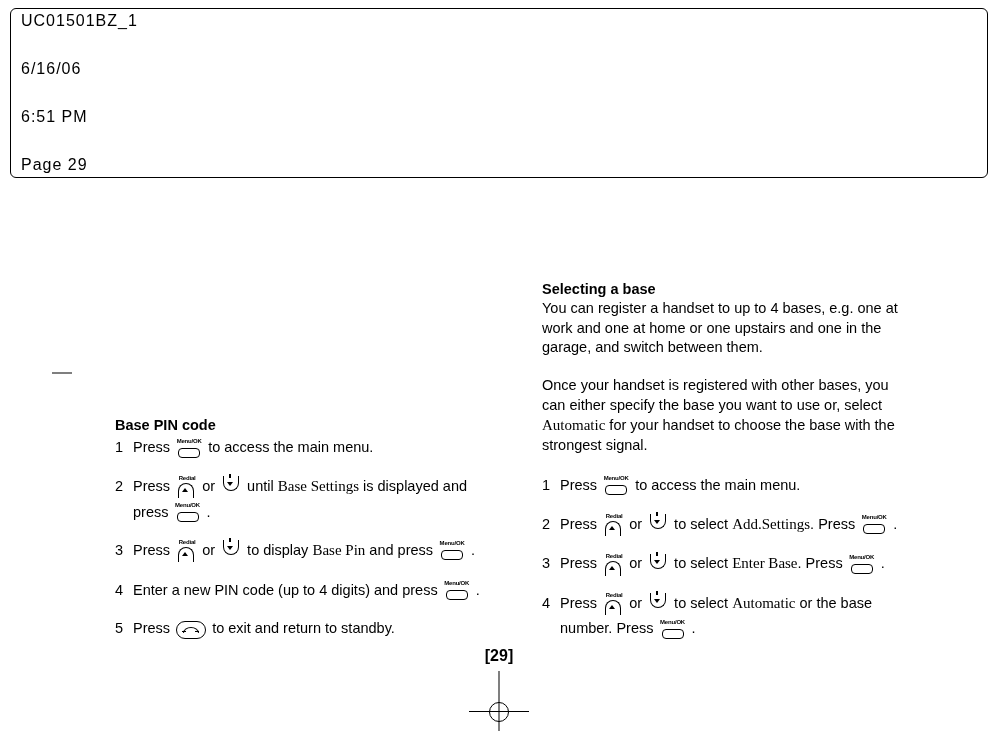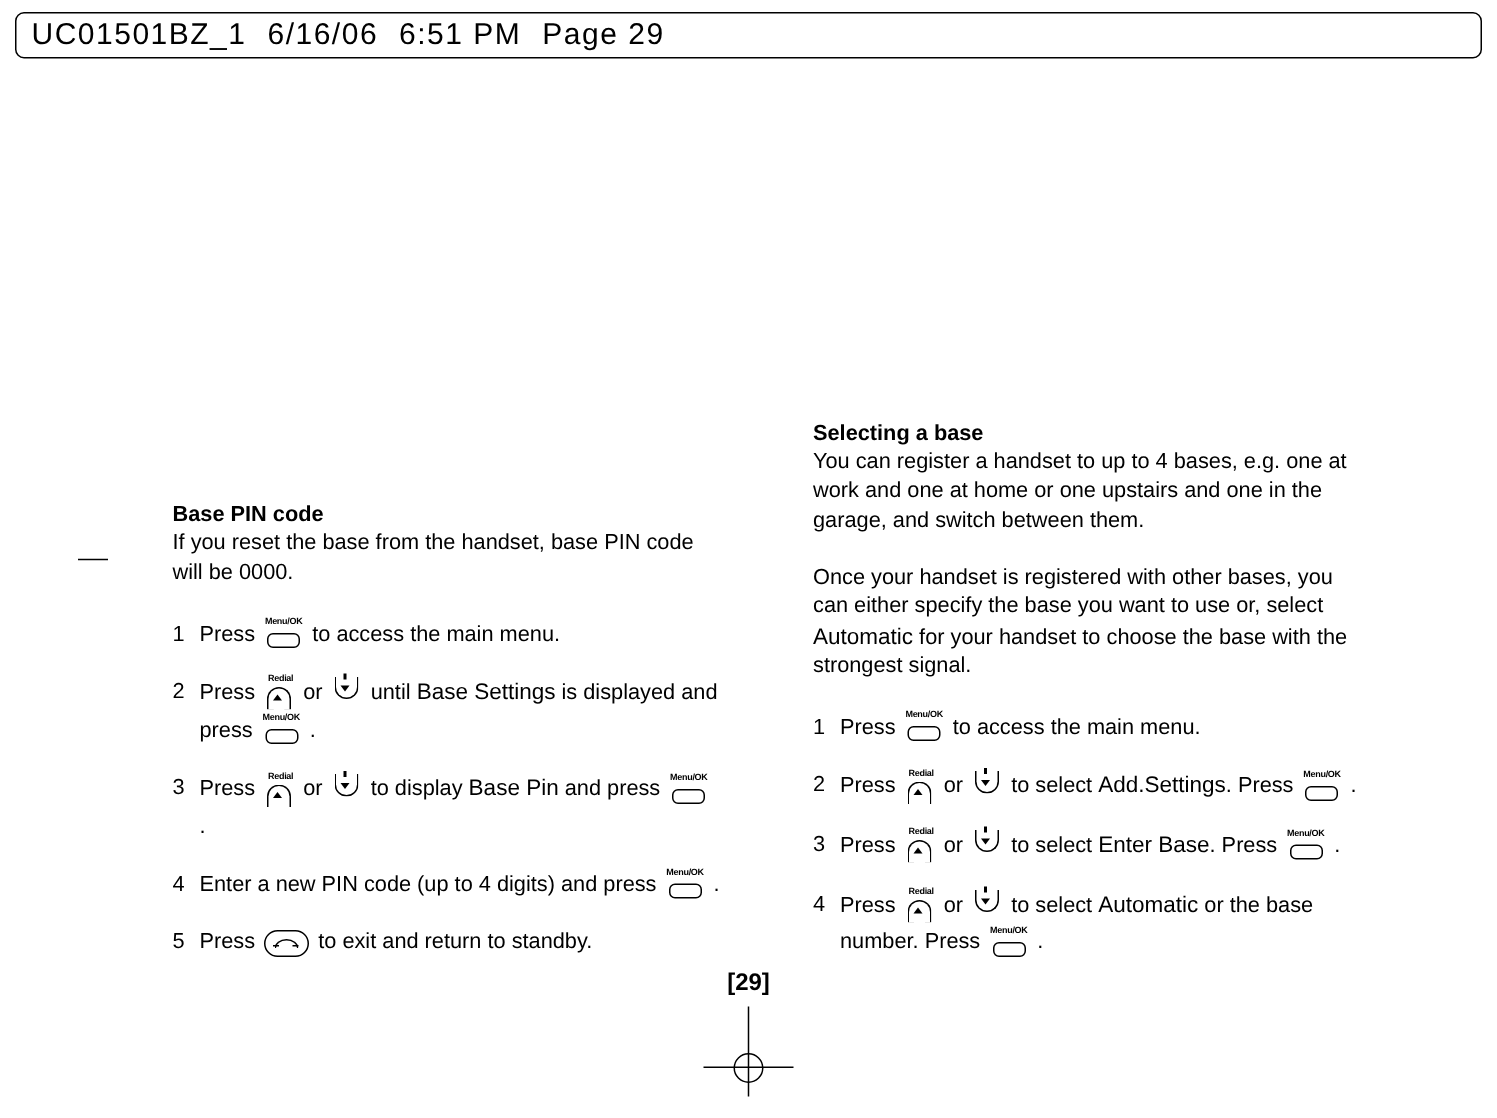--- a/index.html
+++ b/index.html
@@ -14,24 +14,25 @@
     position: relative;
   }
   .header-bar {
     position: absolute;
     top: 8px;
     left: 10px;
     right: 10px;
     border: 1px solid #000;
     border-radius: 6px;
     padding: 3px 10px;
-    font-size: 20px;
+    font-size: 16px;
     letter-spacing: 1px;
     display: flex;
-    gap: 14px;
+    gap: 30px;
+    flex-direction: column;
   }
   .page-area {
     position: absolute;
     top: 60px;
     left: 0;
     right: 0;
     bottom: 90px;
     padding: 30px 70px 0 95px;
     display: flex;
     align-items: flex-end;
@@ -156,21 +157,21 @@
   }
   .ico-end::after {
     content: "";
     position: absolute;
     top: 9px; left: 5px;
     width: 4px; height: 1.5px;
     background: #000;
     box-shadow: 13px 0 0 #000;
   }
   .lcd {
-    font-family: Liberation Sans, sans-serif;
+    font-family: Liberation Serif, serif;
     font-size: 15px;
     letter-spacing: 0px;
   }
   .pagenum {
     position: absolute;
     left: 0; right: 0;
     bottom: 80px;
     text-align: center;
     font-weight: bold;
     font-size: 16px;
@@ -222,21 +223,20 @@
   <span>6:51 PM</span>
   <span>Page 29</span>
 </div>
 
 <div class="left-reg"></div>
 
 <div class="page-area">
 
   <div class="col col-left">
     <div class="heading">Base PIN code</div>
-    <p>If you reset the base from the handset, base PIN code will be 0000.</p>
 
     <div class="step">
       <span class="stepnum">1</span>
       <span>Press</span>
       <span class="ico ico-menuok"></span>
       <span>to access the main menu.</span>
     </div>
 
     <div class="step">
       <span class="stepnum">2</span>

